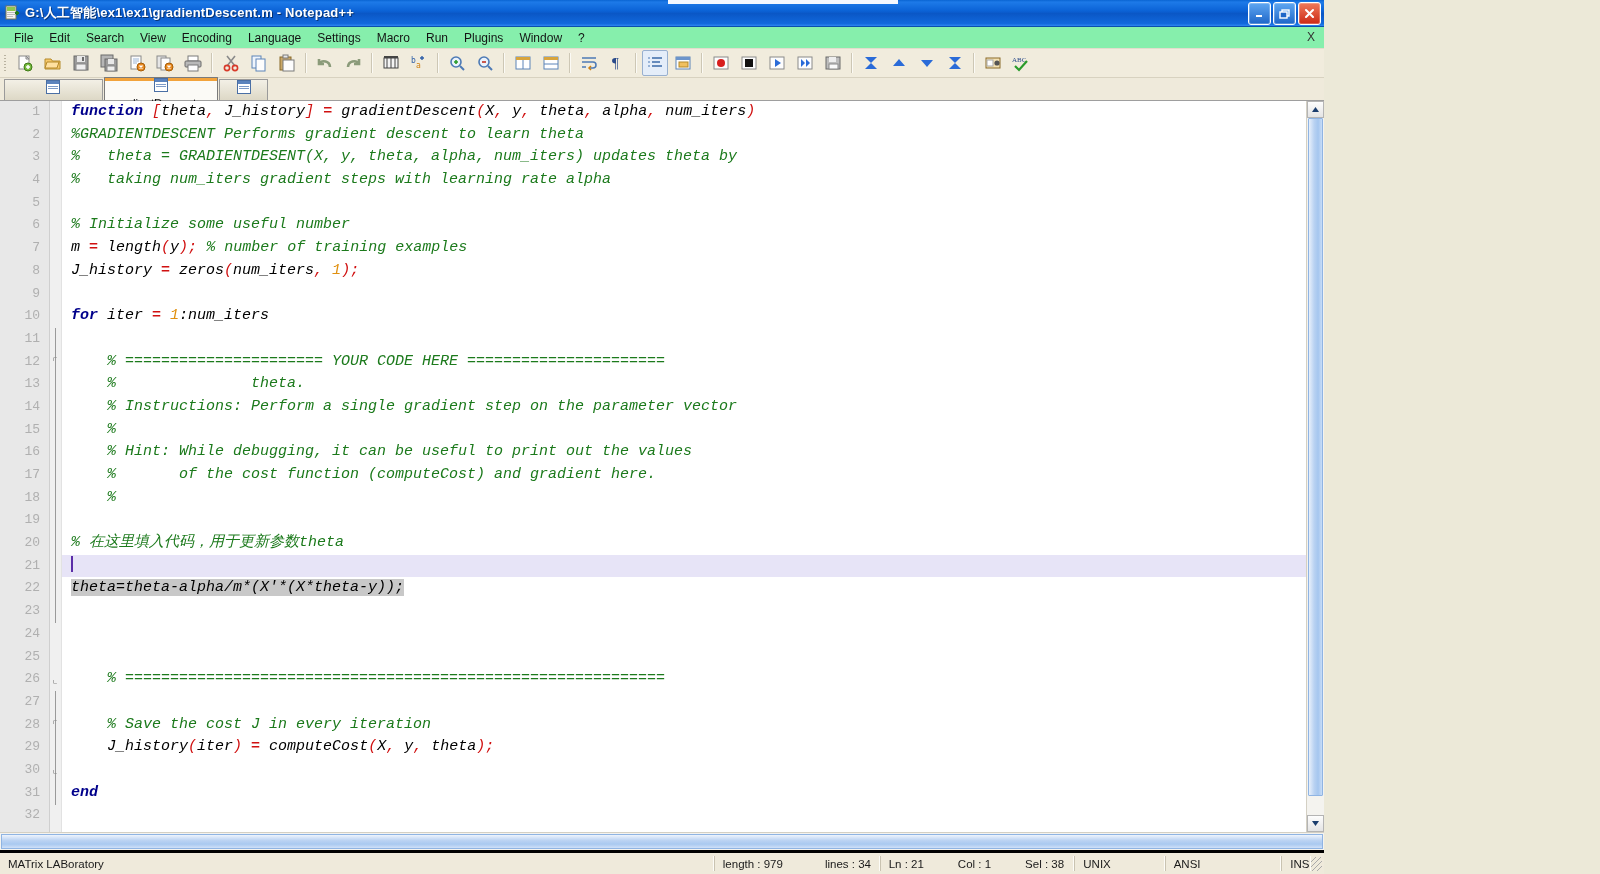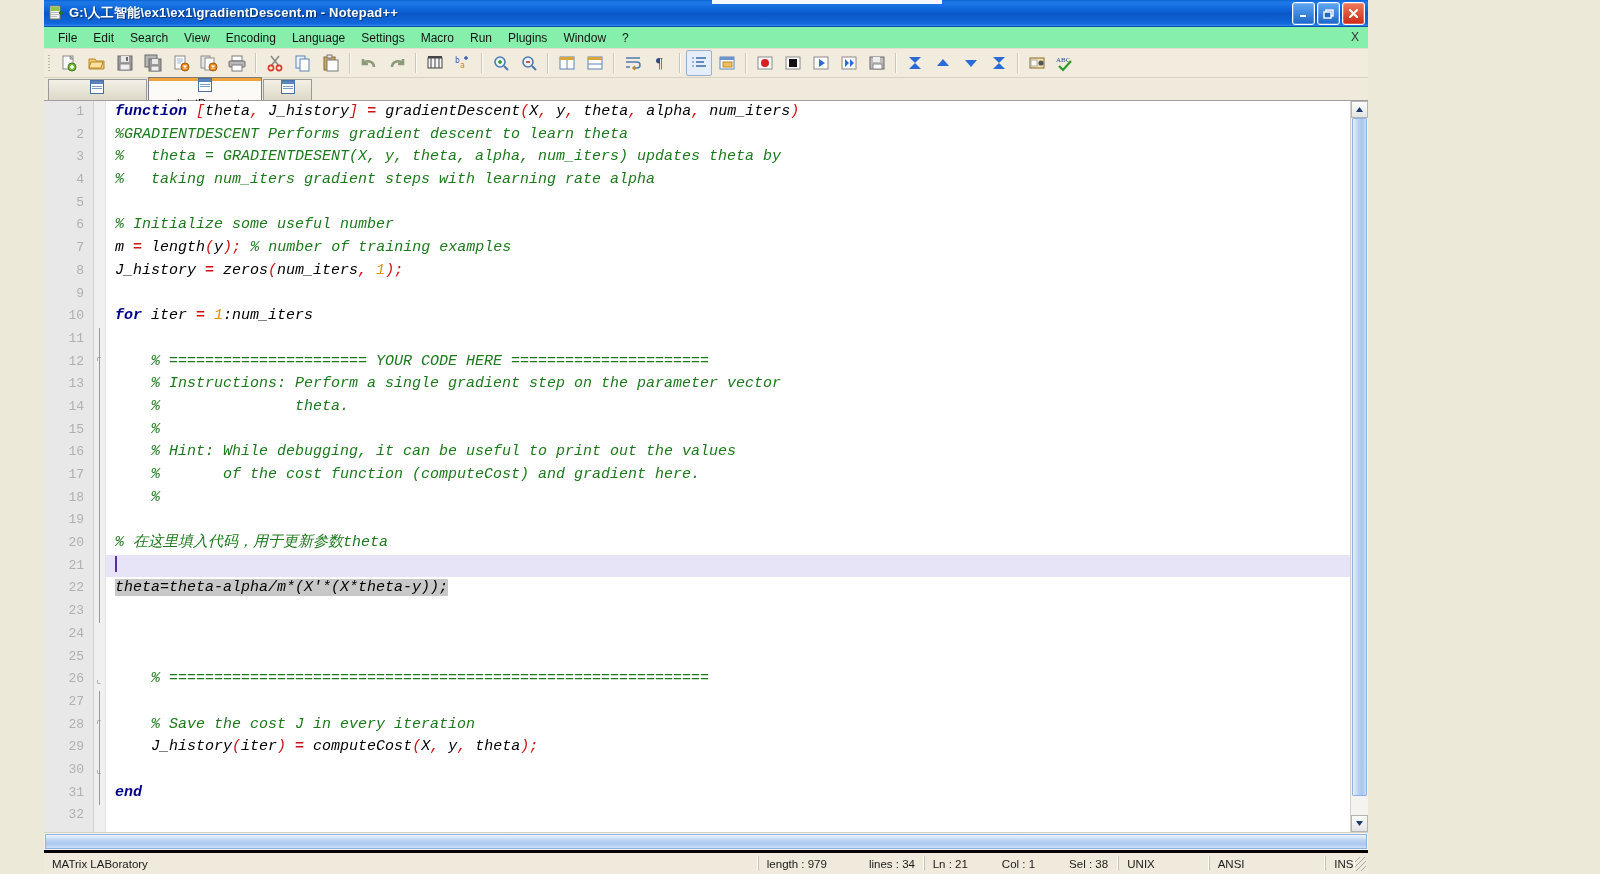--- a/index.html
+++ b/index.html
@@ -2,21 +2,21 @@
 <html><head>
 <meta charset="utf-8">
 <style>
   html,body{margin:0;padding:0;}
   body{
     width:1600px;height:874px;overflow:hidden;
     font-family:"Liberation Sans", sans-serif;
     background:#ece9d8;
     -webkit-font-smoothing:none;
   }
-  .app{width:1324px;height:874px;display:flex;flex-direction:column;position:relative;margin-left:44px;}
+  .app{width:1324px;height:874px;display:flex;flex-direction:column;position:relative;}
 
   
   .titlebar{
     height:26px;flex:0 0 26px;
     background:linear-gradient(to bottom,#0a64d2 0%,#1d7ae8 8%,#0b62d6 42%,#0a57c6 52%,#1168dc 90%,#2c86f0 100%);
     display:flex;align-items:center;position:relative;
     border-bottom:1px solid #0a4fae;
   }
   .title-notch{
     position:absolute;left:668px;top:0;width:230px;height:4px;background:#f4f8ff;
@@ -581,22 +581,22 @@
           <div class="row ctext"><span class="cm">%   theta = GRADIENTDESENT(X, y, theta, alpha, num_iters) updates theta by</span></div>
           <div class="row ctext"><span class="cm">%   taking num_iters gradient steps with learning rate alpha</span></div>
           <div class="row ctext">&nbsp;</div>
           <div class="row ctext"><span class="cm">% Initialize some useful number</span></div>
           <div class="row ctext"><span class="id">m </span><span class="op">=</span><span class="id"> length</span><span class="pn">(</span><span class="id">y</span><span class="pn">)</span><span class="pn">;</span><span class="id"> </span><span class="cm">% number of training examples</span></div>
           <div class="row ctext"><span class="id">J_history </span><span class="op">=</span><span class="id"> zeros</span><span class="pn">(</span><span class="id">num_iters</span><span class="pn">,</span><span class="id"> </span><span class="num">1</span><span class="pn">)</span><span class="pn">;</span></div>
           <div class="row ctext">&nbsp;</div>
           <div class="row ctext"><span class="kw">for</span><span class="id"> iter </span><span class="op">=</span><span class="id"> </span><span class="num">1</span><span class="id">:num_iters</span></div>
           <div class="row ctext">&nbsp;</div>
           <div class="row ctext"><span class="cm">    % ====================== YOUR CODE HERE ======================</span></div>
+          <div class="row ctext"><span class="cm">    %               theta.</span></div>
           <div class="row ctext"><span class="cm">    % Instructions: Perform a single gradient step on the parameter vector</span></div>
-          <div class="row ctext"><span class="cm">    %               theta.</span></div>
           <div class="row ctext"><span class="cm">    %</span></div>
           <div class="row ctext"><span class="cm">    % Hint: While debugging, it can be useful to print out the values</span></div>
           <div class="row ctext"><span class="cm">    %       of the cost function (computeCost) and gradient here.</span></div>
           <div class="row ctext"><span class="cm">    %</span></div>
           <div class="row ctext">&nbsp;</div>
           <div class="row ctext"><span class="cm">% 在这里填入代码，用于更新参数theta</span></div>
           <div class="row ctext cur-line"><span class="caret"></span>&nbsp;</div>
           <div class="row ctext"><span class="id sel">theta=theta-alpha/m*(X'*(X*theta-y));</span></div>
           <div class="row ctext">&nbsp;</div>
           <div class="row ctext">&nbsp;</div>

